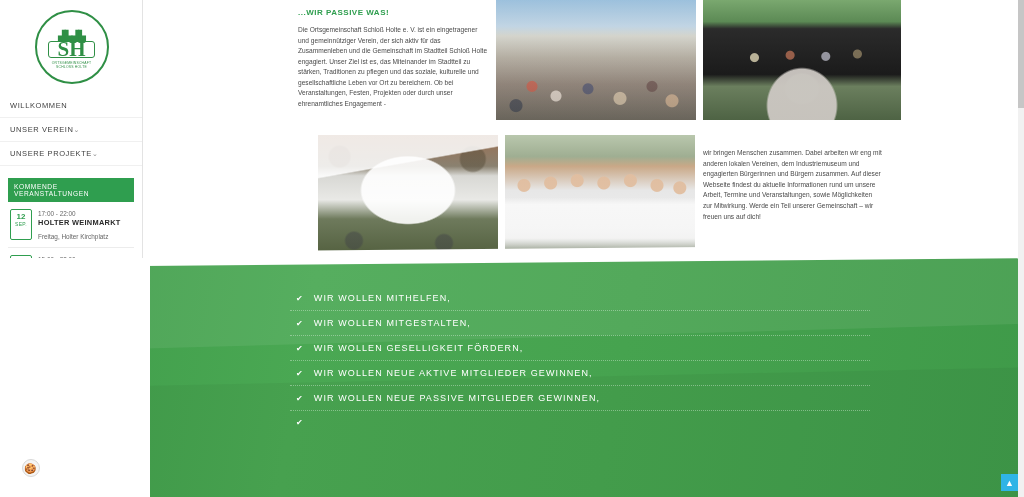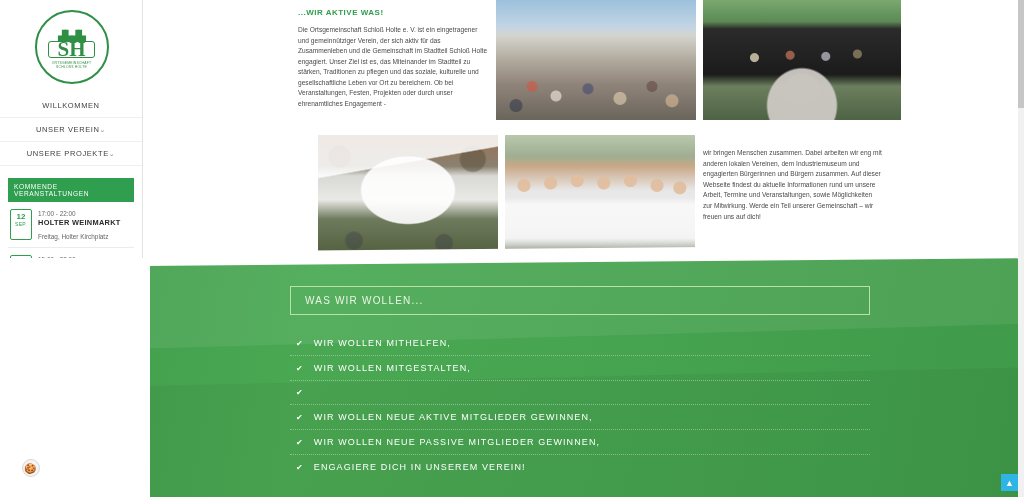--- a/index.html
+++ b/index.html
@@ -59,21 +59,21 @@
   .nav-item {
     height: 24px;
     display: flex; align-items: center;
     padding: 0 10px;
     font-size: 7.5px;
     letter-spacing: .6px;
     color: #3f3f3f;
     text-transform: uppercase;
     border-bottom: 1px solid #f0f0f0;
     cursor: pointer;
-    justify-content: center;
+    justify-content: flex-start;
   }
   .nav-item .chev { font-size: 7px; color: #8a8a8a; }
 
   .events-header {
     margin: 12px 8px 0 8px;
     background: #2f9e4f;
     color: #fff;
     font-size: 6.6px;
     letter-spacing: .6px;
     text-transform: uppercase;
@@ -368,21 +368,21 @@
         <div class="event-loc">Samstag, Holter Kirchplatz</div>
       </div>
     </div>
   </aside>
 
   <main id="main">
 
     <div class="content-top">
 
       <div class="intro-col">
-        <div class="intro-title">...WIR AKTIVE WAS!</div>
+        <div class="intro-title">...WIR PASSIVE WAS!</div>
         <div class="intro-text">Die Ortsgemeinschaft Schloß Holte e. V. ist ein eingetragener und gemeinnütziger Verein, der sich aktiv für das Zusammenleben und die Gemeinschaft im Stadtteil Schloß Holte engagiert. Unser Ziel ist es, das Miteinander im Stadtteil zu stärken, Traditionen zu pflegen und das soziale, kulturelle und gesellschaftliche Leben vor Ort zu bereichern. Ob bei Veranstaltungen, Festen, Projekten oder durch unser ehrenamtliches Engagement -</div>
       </div>
 
       <div class="photo img-fest1" style="left:198px; top:0; width:200px; height:120px;"></div>
 
       <div class="photo img-stage" style="left:405px; top:0; width:198px; height:120px;"></div>
 
       <div class="photo img-tent" style="left:20px; top:135px; width:180px; height:120px;"></div>
 
       <div class="photo img-group" style="left:207px; top:135px; width:190px; height:120px;"></div>
@@ -390,44 +390,43 @@
       <div class="ph-text" style="left:405px; top:148px; width:180px;">wir bringen Menschen zusammen. Dabei arbeiten wir eng mit anderen lokalen Vereinen, dem Industriemuseum und engagierten Bürgerinnen und Bürgern zusammen. Auf dieser Webseite findest du aktuelle Informationen rund um unsere Arbeit, Termine und Veranstaltungen, sowie Möglichkeiten zur Mitwirkung. Werde ein Teil unserer Gemeinschaft – wir freuen uns auf dich!</div>
     </div>
   </main>
 
   <section id="banner">
     <div class="stripe-a"></div>
     <div class="stripe-b"></div>
     <div class="stripe-c"></div>
 
     <div class="banner-inner">
-      <div class="want-title-box">WAS WIR WOLLEN...</div>
       <ul class="want-list">
         <li class="want-item">
           <span class="check">✔</span>
           <span>WIR WOLLEN MITHELFEN,</span>
         </li>
         <li class="want-item">
           <span class="check">✔</span>
           <span>WIR WOLLEN MITGESTALTEN,</span>
         </li>
         <li class="want-item">
           <span class="check">✔</span>
+          <span>WIR WOLLEN GESELLIGKEIT FÖRDERN,</span>
         </li>
         <li class="want-item">
           <span class="check">✔</span>
           <span>WIR WOLLEN NEUE AKTIVE MITGLIEDER GEWINNEN,</span>
         </li>
         <li class="want-item">
           <span class="check">✔</span>
           <span>WIR WOLLEN NEUE PASSIVE MITGLIEDER GEWINNEN,</span>
         </li>
         <li class="want-item">
           <span class="check">✔</span>
-          <span>ENGAGIERE DICH IN UNSEREM VEREIN!</span>
         </li>
       </ul>
     </div>
   </section>
 
   <div class="white-wedge"></div>
   <div class="wedge-top"></div>
 
   <div class="cookie-badge">
     <span>🍪</span>

